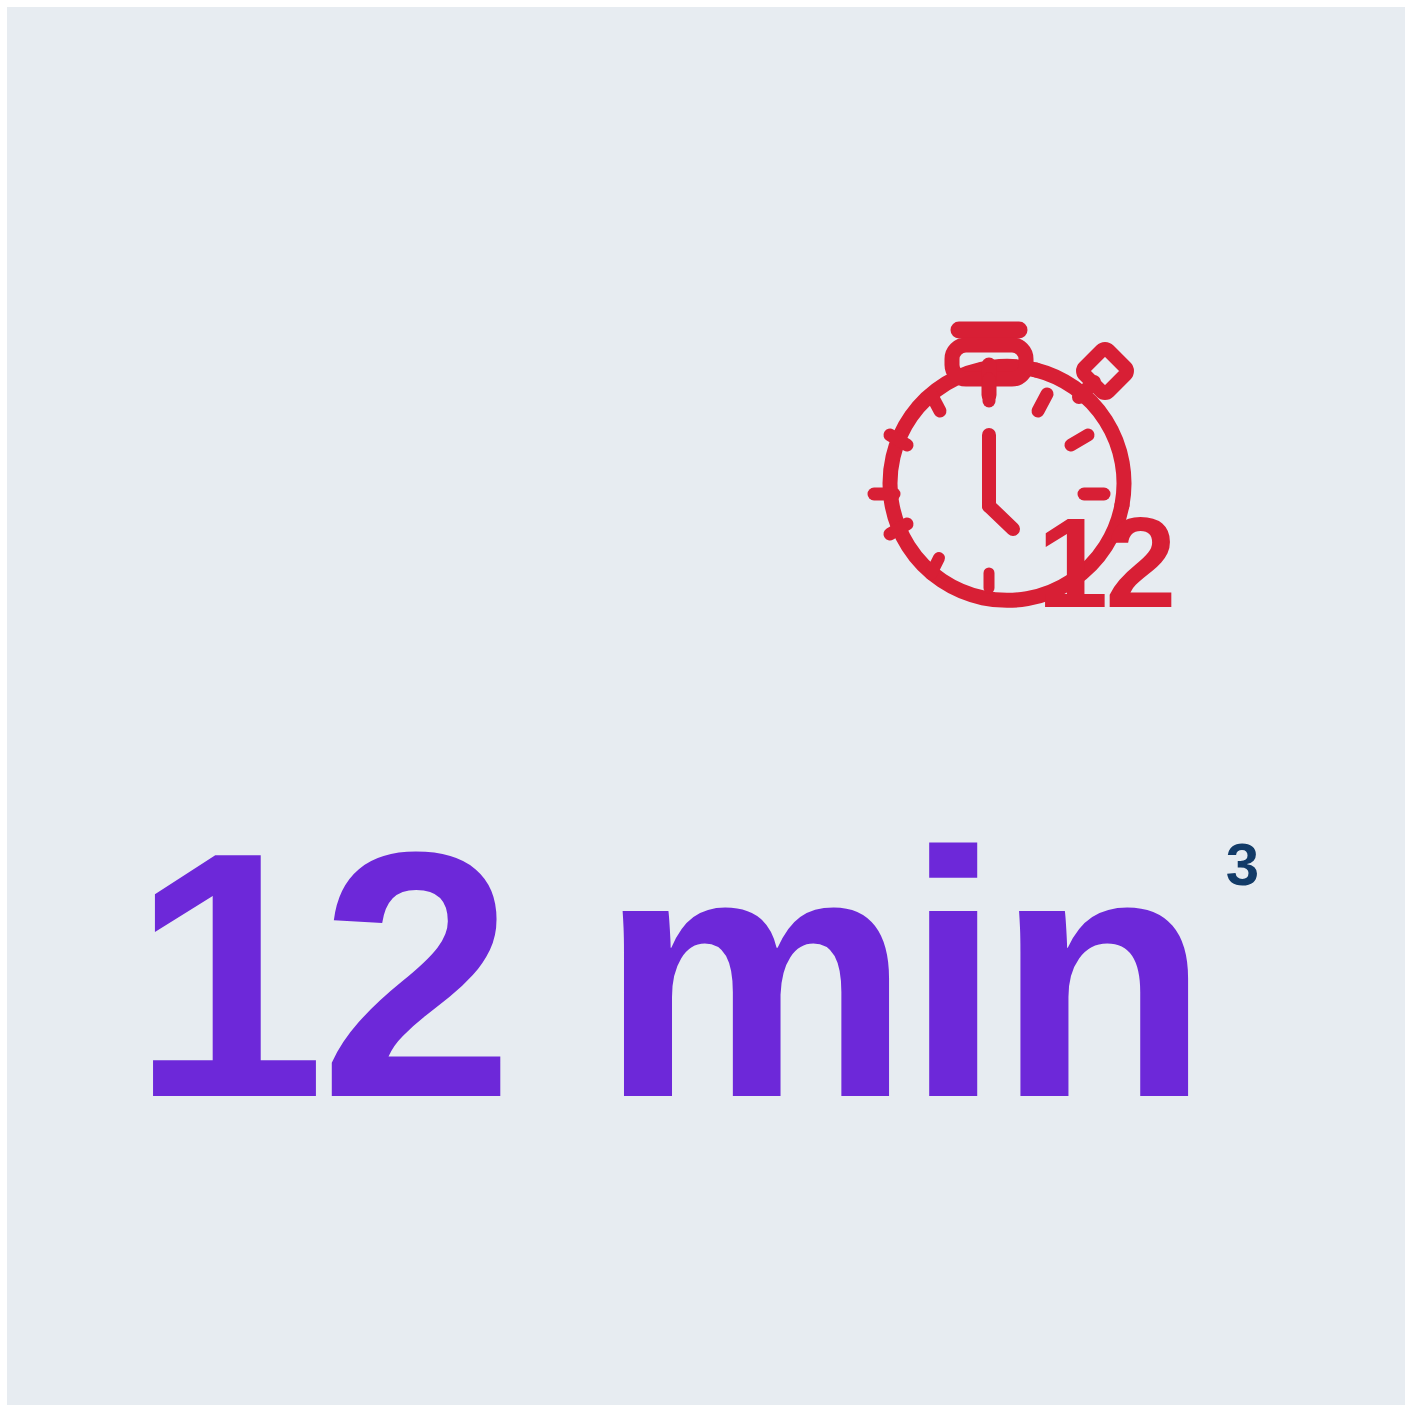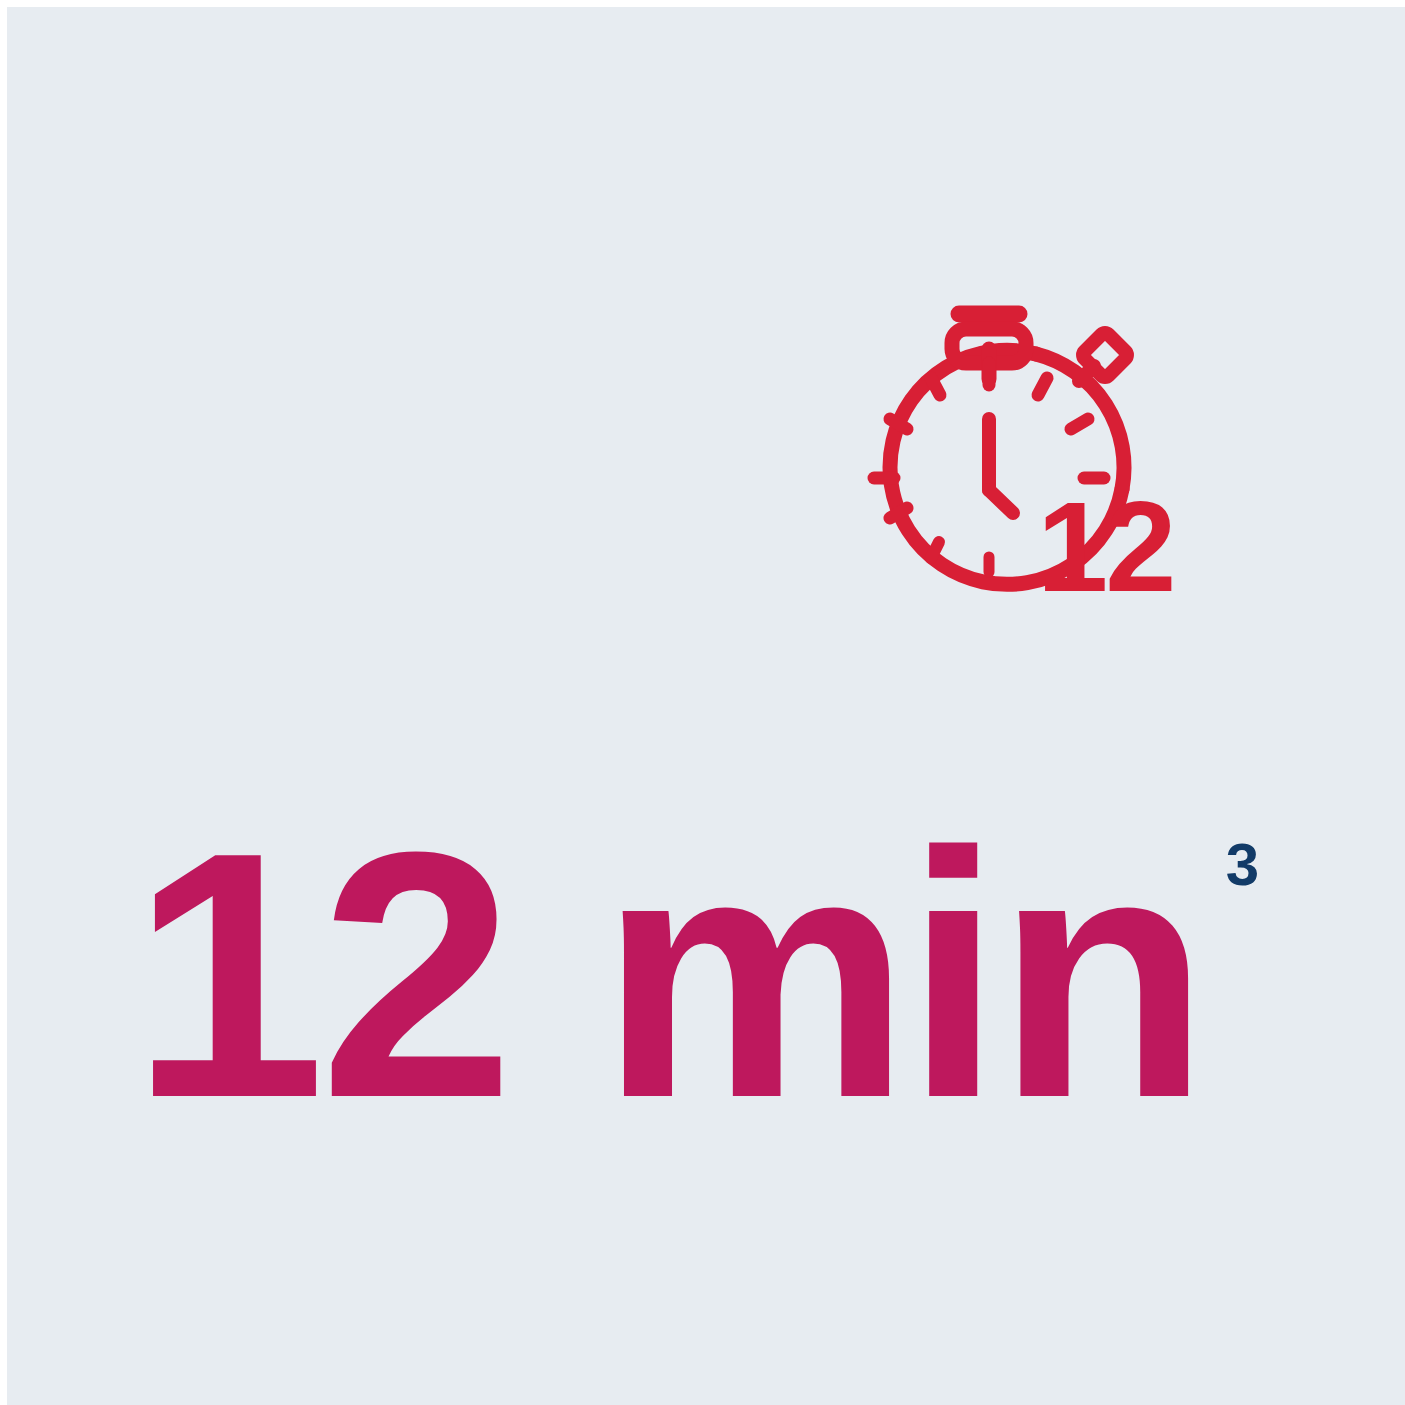--- a/index.html
+++ b/index.html
@@ -43,35 +43,35 @@
     left: 124px;
     top: 818px;
     display: flex;
     align-items: flex-start;
   }
   .bignum {
     font-size: 350px;
     line-height: 300px;
     font-weight: 700;
     letter-spacing: -6px;
-    color: #be185d;
+    color: #6d28d9;
     white-space: pre;
   }
   .bignum-sup {
     font-size: 60px;
     line-height: 60px;
     font-weight: 700;
     color: #123b68;
     margin-left: 22px;
     margin-top: 10px;
   }
   .stopwatch {
     position: absolute;
     left: 832px;
-    top: 284px;
+    top: 300px;
     width: 340px;
     height: 330px;
   }
 </style>
 </head>
 <body>
 
 <div id="infographic">
 
   <div class="headline">

